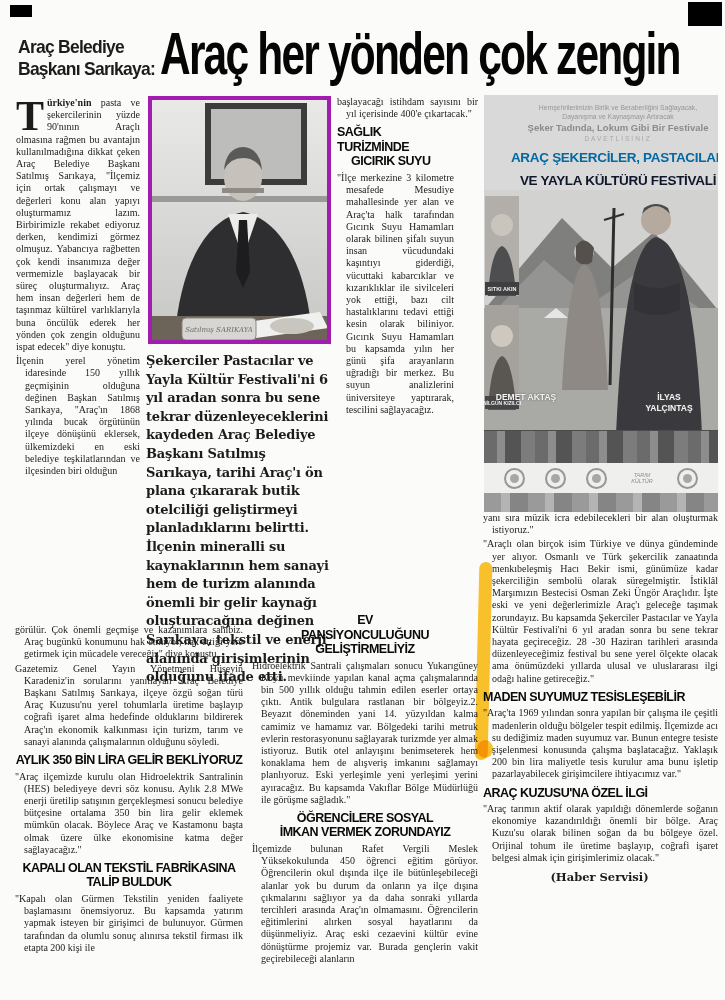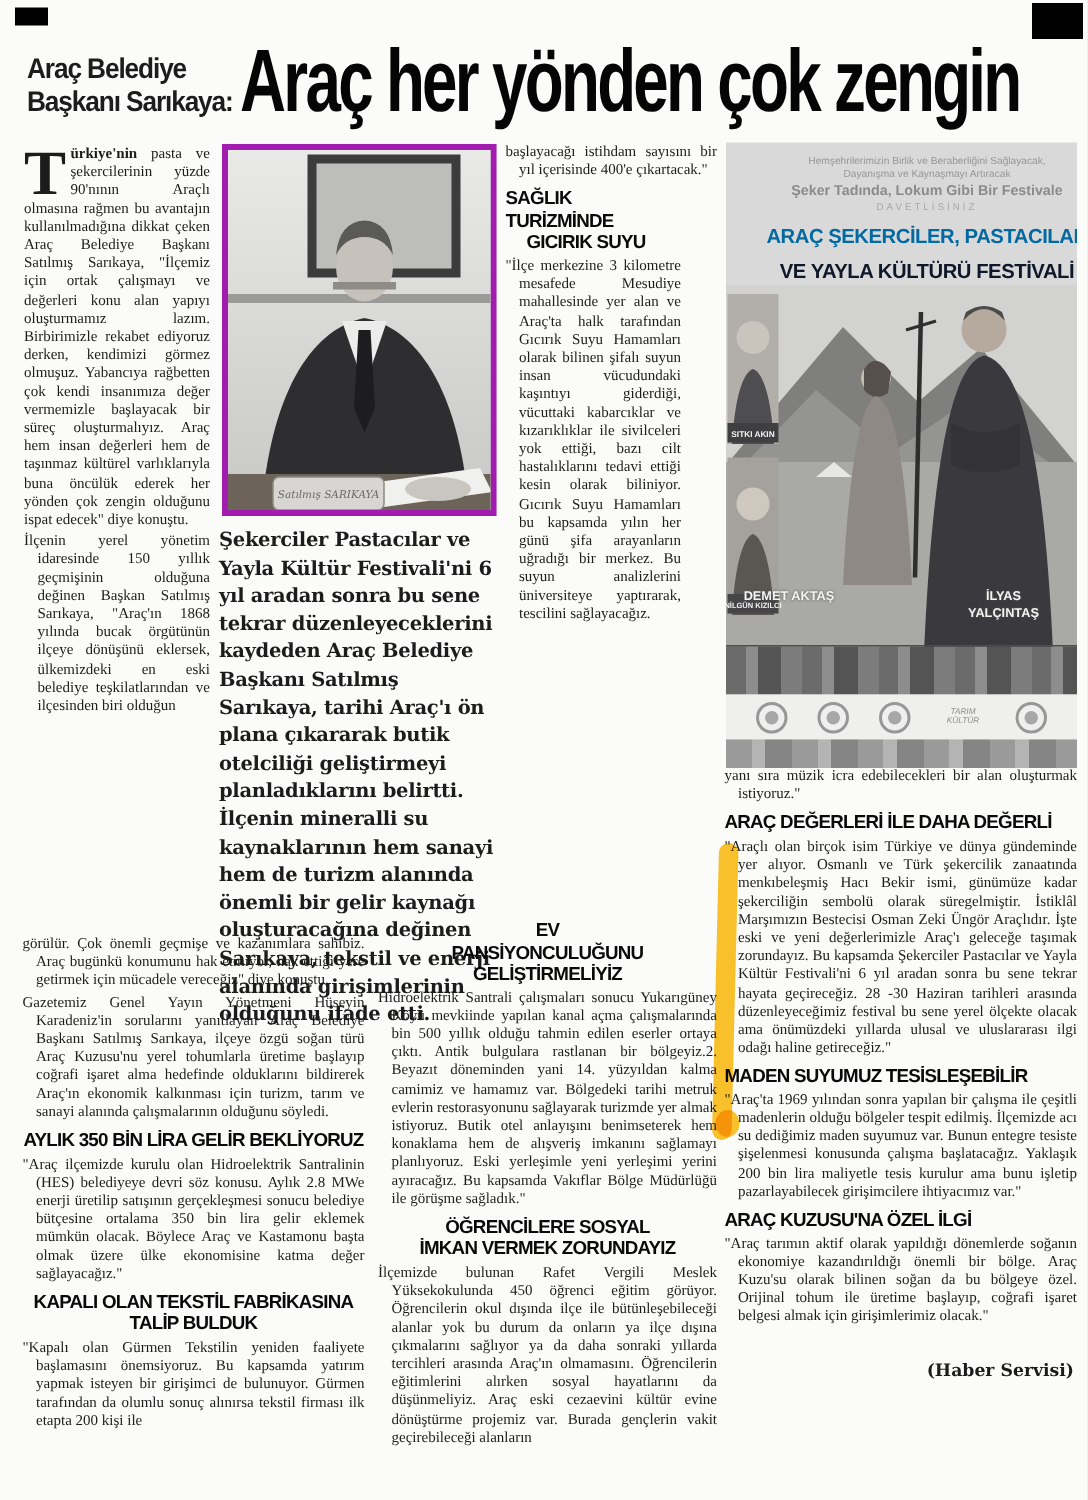--- a/index.html
+++ b/index.html
@@ -87,21 +87,21 @@
     background:#efefee; display:flex; align-items:center; justify-content:space-around; padding:0 10px; }
   .lg { width:21px; height:21px; border:2px solid #979797; border-radius:50%;
     display:flex; align-items:center; justify-content:center; }
   .lg-in { width:9px; height:9px; background:#a7a7a7; border-radius:50%; }
   .lg-text { font-size:5.5px; color:#8f8f8f; font-style:italic; text-align:center;
     line-height:6px; width:30px; font-family:"Liberation Sans", sans-serif; }
   .strip-bot { position:absolute; left:0; top:398px; width:234px; height:19px;
     background:repeating-linear-gradient(90deg,#9a9a9a 0 17px,#b4b4b4 17px 26px,#858585 26px 44px); }
 
   .credit { font-family:"DejaVu Serif", serif; font-weight:bold; font-size:11.5px;
-    text-align:right; padding-right:2px; margin-top:21px; }
+    text-align:center; padding-right:2px; margin-top:6px; }
 
   .hl-stripe { position:absolute; left:477px; top:562px; width:13px; height:198px;
     background:#fcc42d; border-radius:9px; transform:rotate(1.4deg);
     mix-blend-mode:multiply; z-index:5; }
   .hl-dot { position:absolute; left:477px; top:740px; width:16px; height:18px;
     background:#fcc42d; border-radius:50%; mix-blend-mode:multiply; z-index:5; }
 </style>
 </head>
 <body>
 
@@ -237,21 +237,20 @@
       <span class="lg-text">TARIM KÜLTÜR</span>
       <span class="lg">
           <span class="lg-in"></span>
         </span>
     </div>
     <div class="strip-bot"></div>
   </div>
 
   <div class="col colR">
     <p class="bt hang">yanı sıra müzik icra edebilecekleri bir alan oluşturmak istiyoruz."</p>
-    <h3 class="hd">ARAÇ DEĞERLERİ İLE DAHA DEĞERLİ</h3>
     <p class="bt hang">"Araçlı olan birçok isim Türkiye ve dünya gündeminde yer alıyor. Osmanlı ve Türk şekercilik zanaatında menkıbeleşmiş Hacı Bekir ismi, günümüze kadar şekerciliğin sembolü olarak süregelmiştir. İstiklâl Marşımızın Bestecisi Osman Zeki Üngör Araçlıdır. İşte eski ve yeni değerlerimizle Araç'ı geleceğe taşımak zorundayız. Bu kapsamda Şekerciler Pastacılar ve Yayla Kültür Festivali'ni 6 yıl aradan sonra bu sene tekrar hayata geçireceğiz. 28 -30 Haziran tarihleri arasında düzenleyeceğimiz festival bu sene yerel ölçekte olacak ama önümüzdeki yıllarda ulusal ve uluslararası ilgi odağı haline getireceğiz."</p>
     <h3 class="hd">MADEN SUYUMUZ TESİSLEŞEBİLİR</h3>
     <p class="bt hang">"Araç'ta 1969 yılından sonra yapılan bir çalışma ile çeşitli madenlerin olduğu bölgeler tespit edilmiş. İlçemizde acı su dediğimiz maden suyumuz var. Bunun entegre tesiste şişelenmesi konusunda çalışma başlatacağız. Yaklaşık 200 bin lira maliyetle tesis kurulur ama bunu işletip pazarlayabilecek girişimcilere ihtiyacımız var."</p>
     <h3 class="hd">ARAÇ KUZUSU'NA ÖZEL İLGİ</h3>
     <p class="bt hang">"Araç tarımın aktif olarak yapıldığı dönemlerde soğanın ekonomiye kazandırıldığı önemli bir bölge. Araç Kuzu'su olarak bilinen soğan da bu bölgeye özel. Orijinal tohum ile üretime başlayıp, coğrafi işaret belgesi almak için girişimlerimiz olacak."</p>
     <div class="credit">(Haber Servisi)</div>
   </div>
 
   <div class="hl-stripe"></div>
   <div class="hl-dot"></div>

